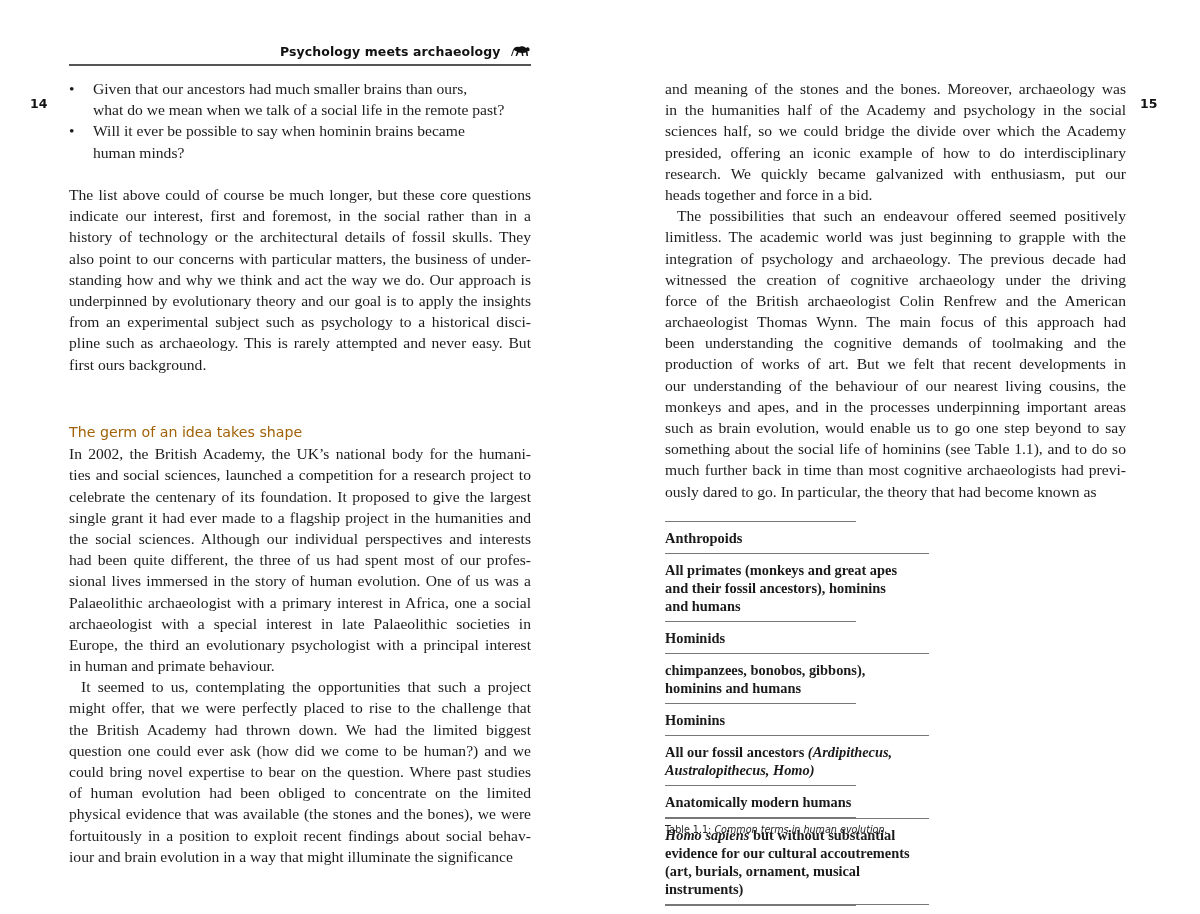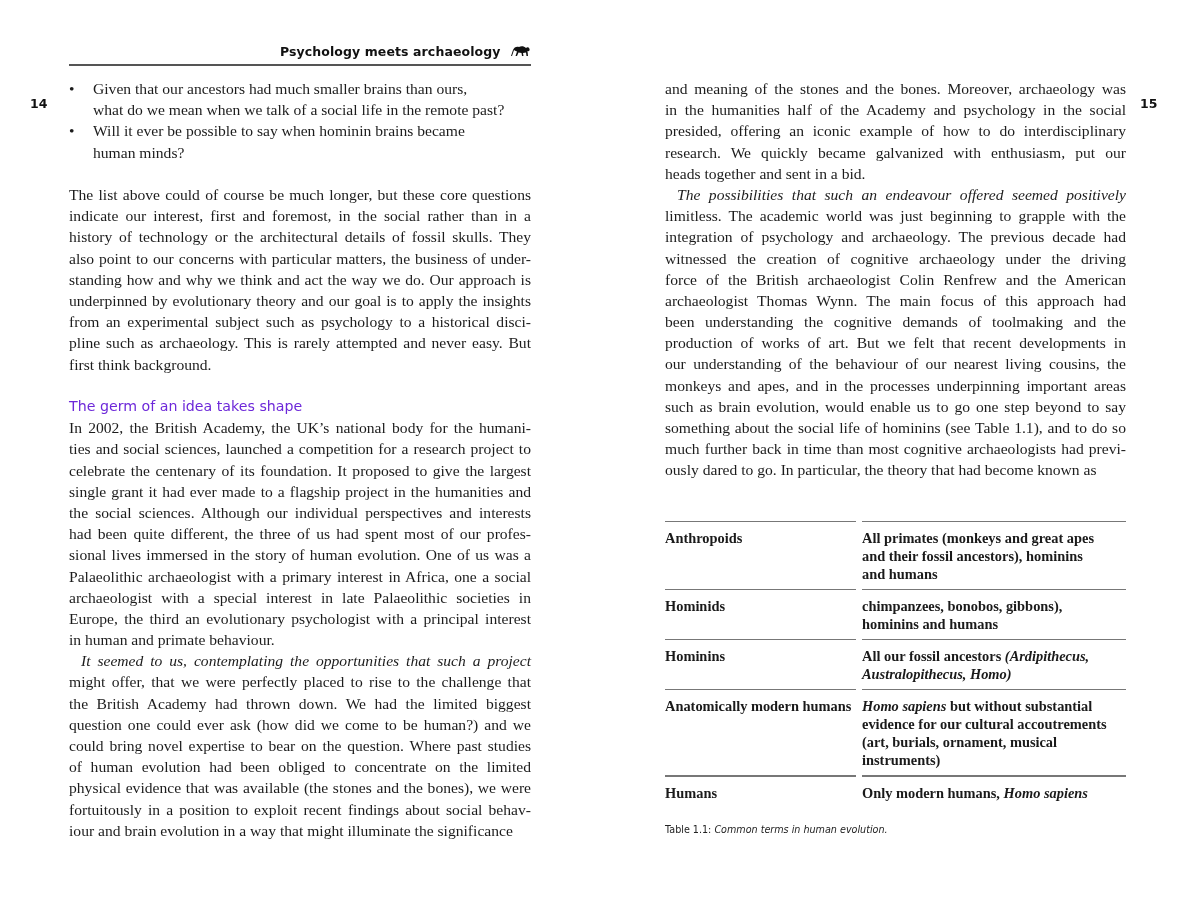--- a/index.html
+++ b/index.html
@@ -27,34 +27,34 @@
   }
   .folio-left { left: 30px; }
   .folio-right { left: 540px; }
 
   .col { position: absolute; font-size: 15.6px; line-height: 21.2px; }
   .col-left { left: 69px; width: 462px; }
   .col-right { left: 65px; width: 461px; }
 
   .line { display: block; white-space: nowrap; text-align: justify; text-align-last: justify; height: 21.2px; }
   .line.last { text-align-last: left; }
-  .indent { padding-left: 12px; font-style: italic; }
+  .indent { padding-left: 12px; }
 
   .bullets { position: absolute; left: 69px; top: 78px; width: 462px; font-size: 15.6px; line-height: 21.2px; }
   .bullet-item { position: relative; padding-left: 24px; }
   .bullet-item .dot { position: absolute; left: 0; top: 0; }
   .bullet-item .bline { display: block; white-space: nowrap; }
 
   .section-head {
     font-family: "DejaVu Sans", "Liberation Sans", sans-serif;
-    font-size: 14.2px; color: #6d28d9; height: 21.2px; line-height: 21.2px;
+    font-size: 14.2px; color: #a16207; height: 21.2px; line-height: 21.2px; margin-top: 26px;
   }
 
   .table { position: absolute; left: 65px; top: 521px; width: 461px; font-size: 14.4px; line-height: 18px; font-weight: bold; color: #1a1a1a; }
-  .trow { position: relative; display: flex; }
+  .trow { position: relative; display: flex; flex-direction: column; }
   .tcell { padding-top: 7px; padding-bottom: 6px; border-top: 1.5px solid #777; }
   .tcell.term { width: 191px; margin-right: 6px; }
   .tcell.def { width: 264px; }
   .tcell .l { display: block; white-space: nowrap; }
   .trow.lastrow .tcell { border-bottom: 1.5px solid #777; }
   .it { font-style: italic; }
 
   .caption {
     position: absolute; left: 65px; top: 824px;
     font-family: "DejaVu Sans", "Liberation Sans", sans-serif; font-size: 9.6px; color: #222;
@@ -91,21 +91,21 @@
 
   <div class="col col-left" style="top:184px;" id="lp1">
       <span class="line">The list above could of course be much longer, but these core questions</span>
       <span class="line">indicate our interest, first and foremost, in the social rather than in a</span>
       <span class="line">history of technology or the architectural details of fossil skulls. They</span>
       <span class="line">also point to our concerns with particular matters, the business of under-</span>
       <span class="line">standing how and why we think and act the way we do. Our approach is</span>
       <span class="line">underpinned by evolutionary theory and our goal is to apply the insights</span>
       <span class="line">from an experimental subject such as psychology to a historical disci-</span>
       <span class="line">pline such as archaeology. This is rarely attempted and never easy. But</span>
-      <span class="line last">first think background.</span>
+      <span class="line last">first ours background.</span>
     </div>
   <div class="col col-left" style="top:396px;">
     <div class="section-head">The germ of an idea takes shape</div>
     <div id="lp2">
         <span class="line">In 2002, the British Academy, the UK’s national body for the humani-</span>
         <span class="line">ties and social sciences, launched a competition for a research project to</span>
         <span class="line">celebrate the centenary of its foundation. It proposed to give the largest</span>
         <span class="line">single grant it had ever made to a flagship project in the humanities and</span>
         <span class="line">the social sciences. Although our individual perspectives and interests</span>
         <span class="line">had been quite different, the three of us had spent most of our profes-</span>
@@ -128,23 +128,24 @@
       </div>
   </div>
 </div>
 
 <div class="page page-right">
   <div class="folio folio-right">15</div>
   <div class="col col-right" style="top:78px;">
     <div id="rp1">
         <span class="line">and meaning of the stones and the bones. Moreover, archaeology was</span>
         <span class="line">in the humanities half of the Academy and psychology in the social</span>
+        <span class="line">sciences half, so we could bridge the divide over which the Academy</span>
         <span class="line">presided, offering an iconic example of how to do interdisciplinary</span>
         <span class="line">research. We quickly became galvanized with enthusiasm, put our</span>
-        <span class="line last">heads together and sent in a bid.</span>
+        <span class="line last">heads together and force in a bid.</span>
       </div>
     <div id="rp2">
         <span class="line indent">The possibilities that such an endeavour offered seemed positively</span>
         <span class="line">limitless. The academic world was just beginning to grapple with the</span>
         <span class="line">integration of psychology and archaeology. The previous decade had</span>
         <span class="line">witnessed the creation of cognitive archaeology under the driving</span>
         <span class="line">force of the British archaeologist Colin Renfrew and the American</span>
         <span class="line">archaeologist Thomas Wynn. The main focus of this approach had</span>
         <span class="line">been understanding the cognitive demands of toolmaking and the</span>
         <span class="line">production of works of art. But we felt that recent developments in</span>

